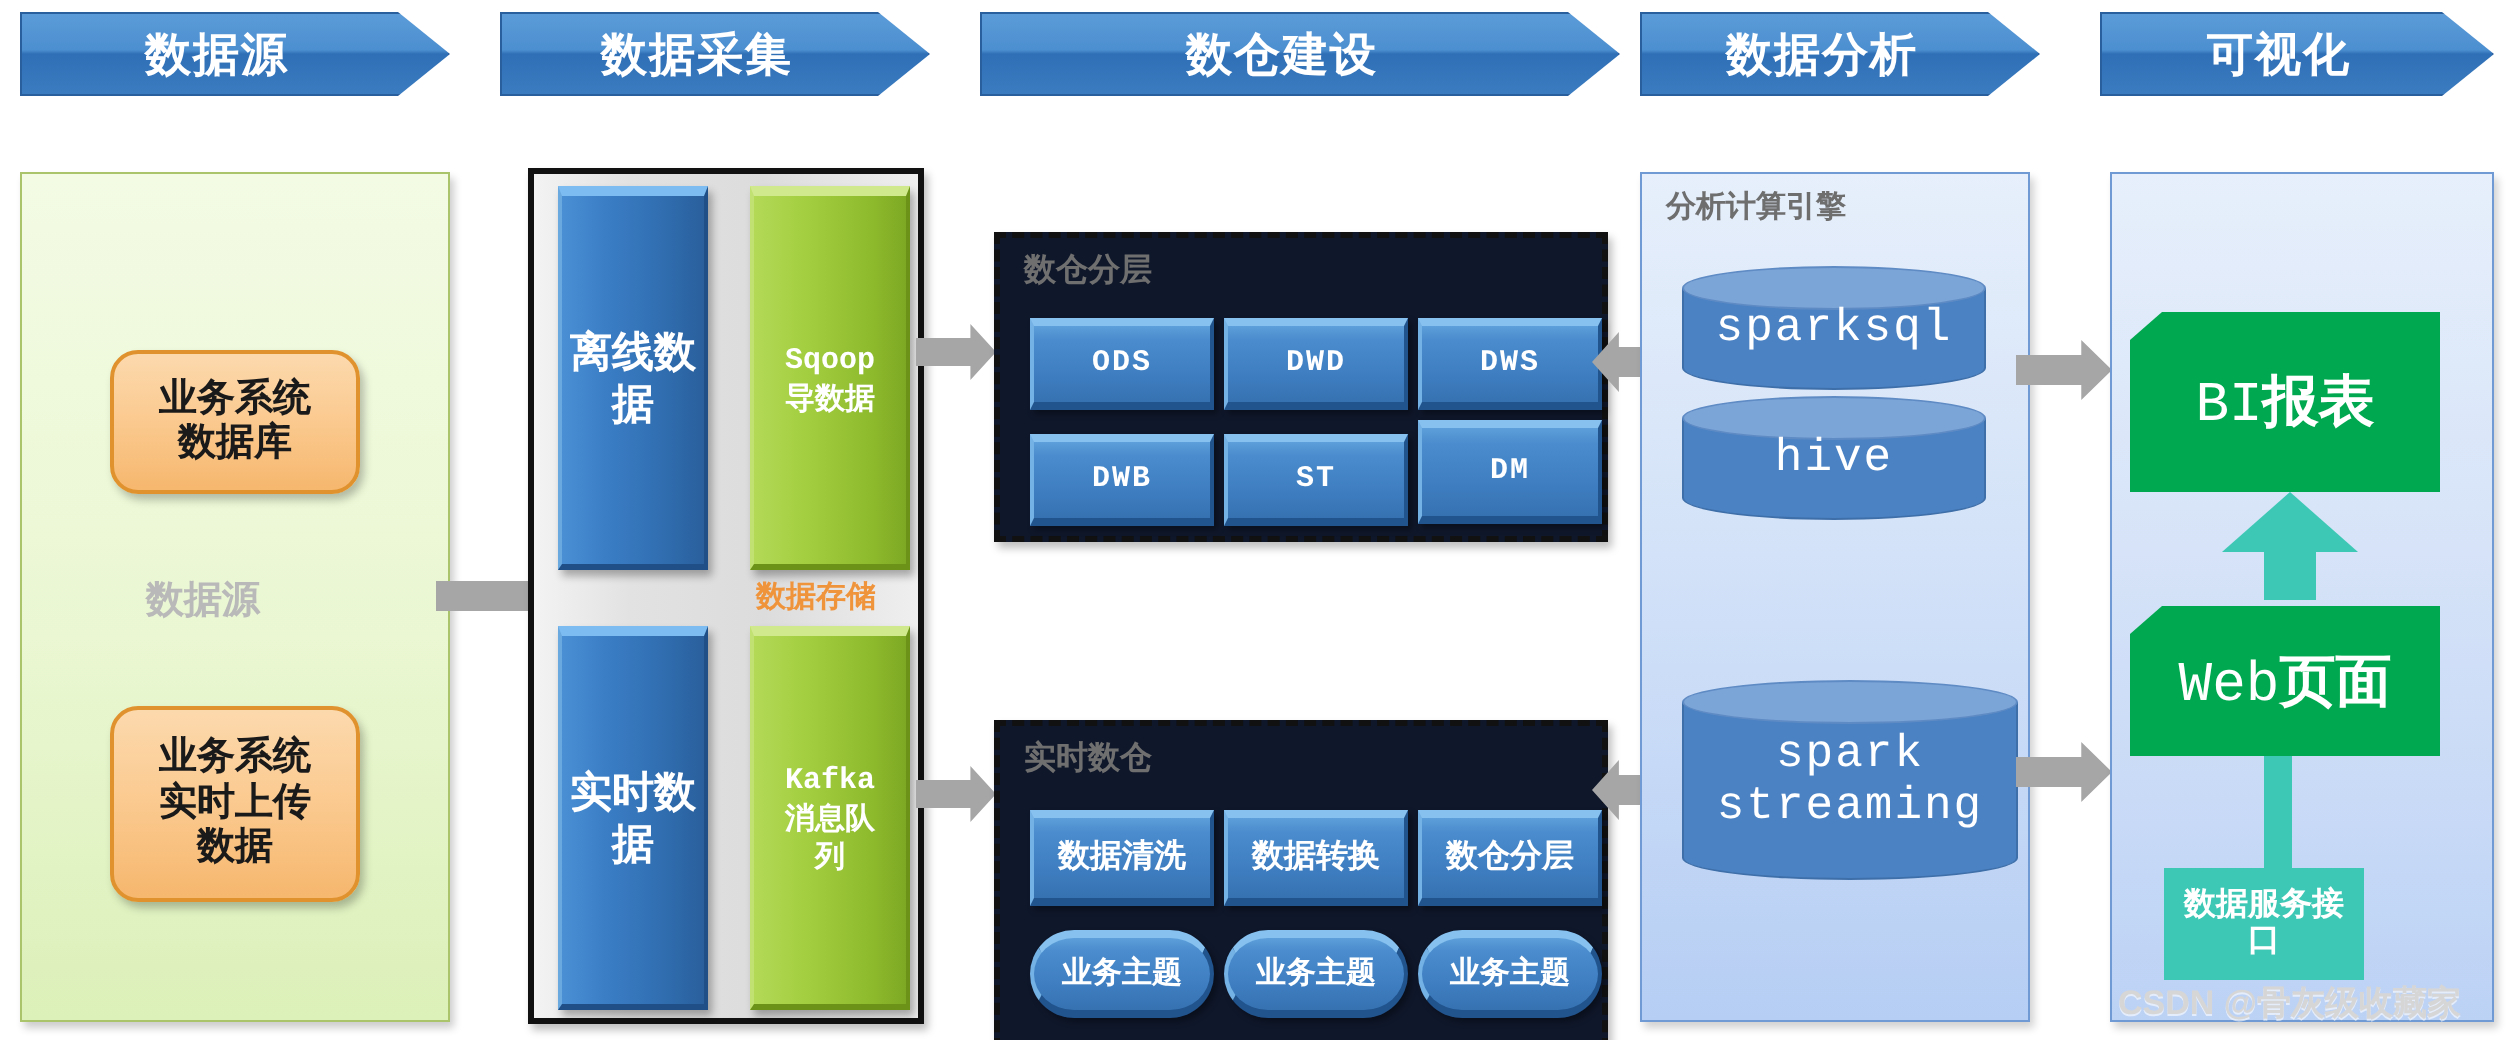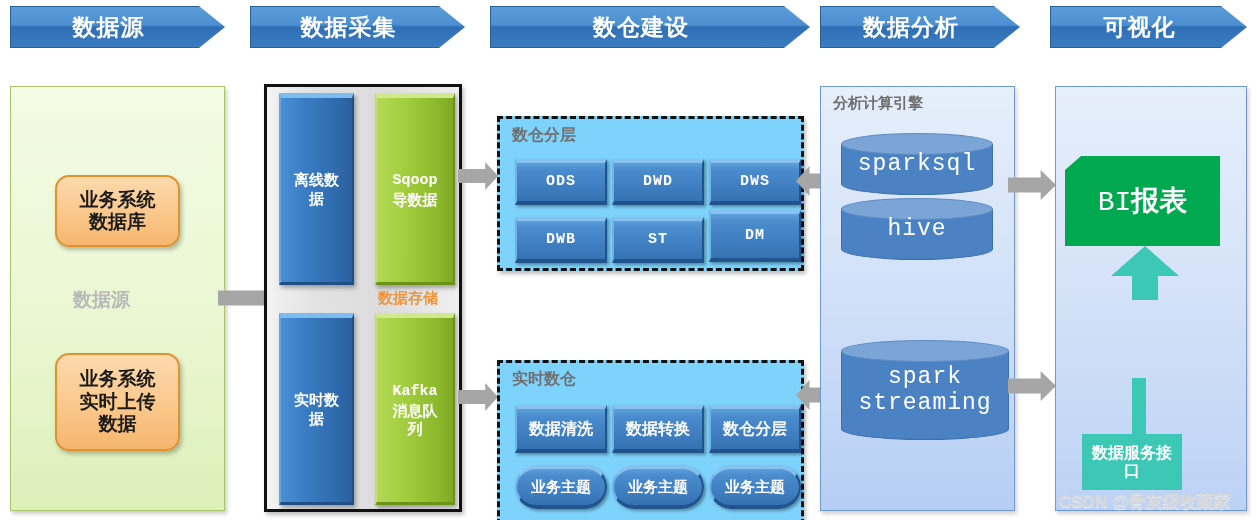--- a/index.html
+++ b/index.html
@@ -46,21 +46,21 @@
     border:1px solid #6f9ad4;
     box-shadow:2px 3px 4px rgba(0,0,0,.18);
   }
   .panel-title{
     position:absolute;color:#6e6e6e;font-size:15px;font-weight:bold;white-space:nowrap;
   }
 
   
   .dashgroup{
     position:absolute;box-sizing:border-box;
-    background:#7dd3fc;
+    background:#0f172a;
     border:3px dashed #111111;
     box-shadow:2px 3px 4px rgba(0,0,0,.25);
   }
   .dashgroup .grp-title{
     position:absolute;left:12px;top:6px;color:#6f6f6f;font-size:16px;font-weight:bold;
   }
 
   
   .srcbox{
     position:absolute;box-sizing:border-box;
@@ -74,21 +74,21 @@
   
   .tallblue{
     position:absolute;box-sizing:border-box;
     background:linear-gradient(to right,#4a8fd4 0%,#3b7ec6 30%,#2f6cae 75%,#2a5f9c 100%);
     border-top:5px solid #7dbcf0;
     border-left:2px solid #6aa8e0;
     border-right:2px solid #1f4f86;
     border-bottom:3px solid #1f4f86;
     box-shadow:2px 3px 4px rgba(0,0,0,.30);
     display:flex;align-items:center;justify-content:center;
-    color:#ffffff;font-size:15px;font-weight:bold;line-height:1.25;text-align:center;
+    color:#ffffff;font-size:21px;font-weight:bold;line-height:1.25;text-align:center;
   }
   .tallgreen{
     position:absolute;box-sizing:border-box;
     background:linear-gradient(to right,#b3d957 0%,#a3ce3f 35%,#8cb82c 80%,#7da823 100%);
     border-top:5px solid #cfe98c;
     border-left:2px solid #c2e173;
     border-right:2px solid #6c9218;
     border-bottom:3px solid #6c9218;
     box-shadow:2px 3px 4px rgba(0,0,0,.30);
     display:flex;align-items:center;justify-content:center;
@@ -306,20 +306,25 @@
 
   <div class="vizblock" style="left:1065px;top:156px;width:155px;height:90px;">
     <div>
       <span class="en">BI</span><span>报表</span>
     </div>
   </div>
 
   <div class="tealarrow" style="left:1132px;top:264px;width:26px;height:36px;"></div>
   <div class="tealhead" style="left:1111px;top:246px;width:68px;height:30px;"></div>
 
+  <div class="vizblock" style="left:1065px;top:303px;width:155px;height:75px;">
+    <div>
+      <span class="en">Web</span><span>页面</span>
+    </div>
+  </div>
 
   <div class="tealarrow" style="left:1132px;top:378px;width:14px;height:58px;"></div>
 
   <div class="svcbox" style="left:1082px;top:434px;width:100px;height:56px;">
     <div>
       <span>数据服务接</span><br>
       <span>口</span>
     </div>
   </div>
 

